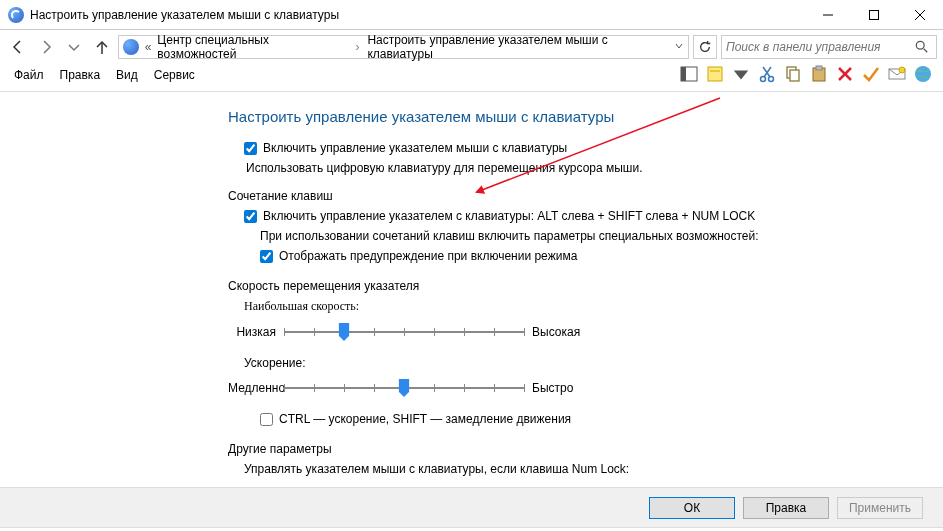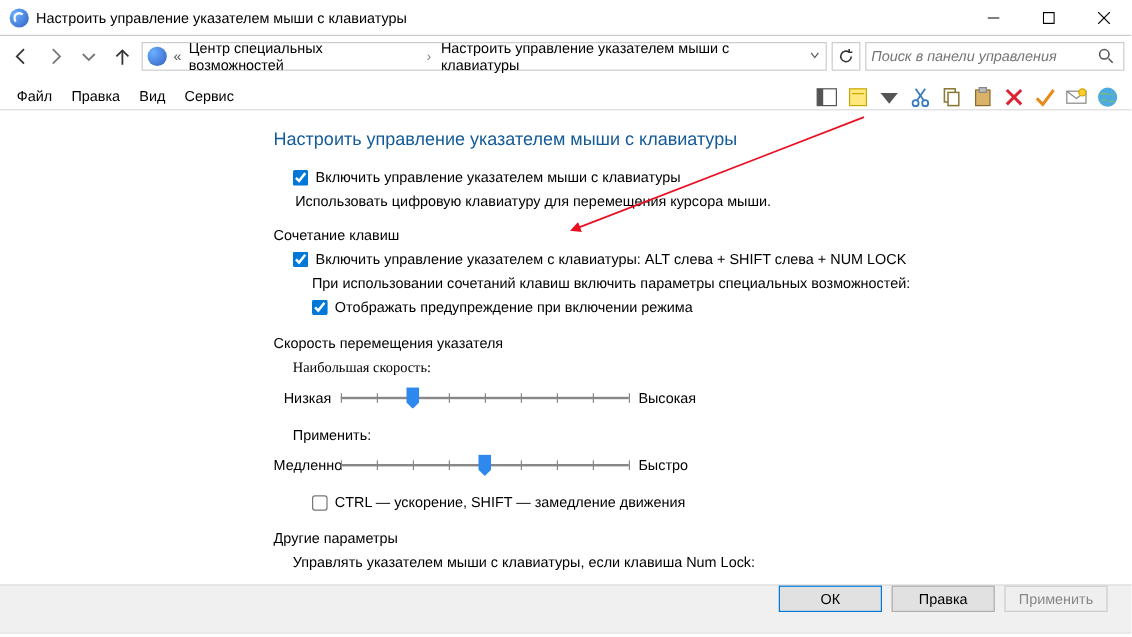--- a/index.html
+++ b/index.html
@@ -21,21 +21,21 @@
 .breadcrumb .laquo { color: #555; padding: 0 2px; }
 .breadcrumb .sep { color: #888; padding: 0 4px; }
 .breadcrumb .dropdown-chevron { margin-left: auto; }
 .refresh-btn { width: 24px; height: 24px; border: 1px solid #ccc; display: flex; align-items: center; justify-content: center; }
 .refresh-btn svg { width: 14px; height: 14px; stroke: #333; fill: none; stroke-width: 1.5; }
 .search { width: 216px; height: 24px; border: 1px solid #ccc; display: flex; align-items: center; padding: 0 4px; }
 .search input { border: none; outline: none; flex: 1; font-size: 12px; color: #888; font-style: italic; }
 .search-btn { width: 20px; height: 20px; display: flex; align-items: center; justify-content: center; }
 .search-btn svg { width: 14px; height: 14px; fill: none; stroke: #555; stroke-width: 1.5; }
 
-.menubar { display: flex; align-items: flex-end; height: 28px; padding: 0 6px; border-bottom: 1px solid #ddd; }
+.menubar { display: flex; align-items: flex-start; height: 28px; padding: 0 6px; border-bottom: 1px solid #ddd; }
 .menubar .item { padding: 4px 8px; cursor: default; }
 .menubar .spacer { flex: 1; }
 .toolbar-icons { display: flex; align-items: center; gap: 6px; padding-right: 4px; }
 .toolbar-icons .ticon { width: 20px; height: 20px; display: flex; align-items: center; justify-content: center; }
 .toolbar-icons svg { width: 18px; height: 18px; }
 
 .content-wrap { height: 395px; overflow-y: auto; position: relative; }
 .content { padding: 16px 40px 20px 228px; position: relative; }
 .page-title { color: #135a97; font-size: 15px; margin-bottom: 16px; }
 .row { display: flex; align-items: flex-start; margin-bottom: 6px; }
@@ -47,21 +47,21 @@
 .slider-row { display: flex; align-items: center; margin: 6px 0 12px 0; }
 .slider-row .left-lbl { width: 56px; text-align: right; padding-right: 8px; }
 .slider-row .right-lbl { width: 60px; padding-left: 8px; }
 .slider { position: relative; width: 240px; height: 24px; }
 .slider .track { position: absolute; top: 11px; left: 0; right: 0; height: 2px; background: #888; }
 .slider .tick { position: absolute; top: 8px; width: 1px; height: 8px; background: #888; }
 .slider .thumb { position: absolute; top: 3px; width: 11px; height: 18px; background: #2e89ef; transform: translateX(-50%); clip-path: polygon(0 0, 100% 0, 100% 70%, 50% 100%, 0 70%); }
 
 .arrow-annotation { position: absolute; pointer-events: none; }
 
-.button-bar { height: 40px; border-top: 1px solid #ddd; background: #f0f0f0; display: flex; align-items: flex-start; justify-content: flex-end; padding-right: 20px; gap: 8px; }
+.button-bar { height: 40px; border-top: 1px solid #ddd; background: #f0f0f0; display: flex; align-items: center; justify-content: flex-end; padding-right: 20px; gap: 8px; }
 .button-bar button { width: 86px; height: 22px; border: 1px solid #adadad; background: #e1e1e1; font-size: 12px; cursor: default; }
 .button-bar button.disabled { color: #888; background: #efefef; border-color: #ccc; }
 .button-bar button.default { border-color: #0078d7; }
 
 .statusbar { height: 22px; border-top: 1px solid #ddd; display: flex; align-items: center; padding: 0 8px; font-size: 11px; gap: 6px; }
 .statusbar .spacer { flex: 1; }
 
 
 .content-wrap::-webkit-scrollbar { width: 17px; }
 .content-wrap::-webkit-scrollbar-track { background: #f0f0f0; }
@@ -263,21 +263,21 @@
           <div class="tick" style="left:50%"></div>
           <div class="tick" style="left:62.5%"></div>
           <div class="tick" style="left:75%"></div>
           <div class="tick" style="left:87.5%"></div>
           <div class="tick" style="left:100%"></div>
         <div class="thumb" style="left:25%"></div>
       </div>
       <div class="right-lbl">Высокая</div>
     </div>
 
-    <div class="indent1">Применить:</div>
+    <div class="indent1">Ускорение:</div>
     <div class="slider-row indent2">
       <div class="left-lbl">Медленно</div>
       <div class="slider">
         <div class="track"></div>
         <div class="tick" style="left:0%"></div>
           <div class="tick" style="left:12.5%"></div>
           <div class="tick" style="left:25%"></div>
           <div class="tick" style="left:37.5%"></div>
           <div class="tick" style="left:50%"></div>
           <div class="tick" style="left:62.5%"></div>

